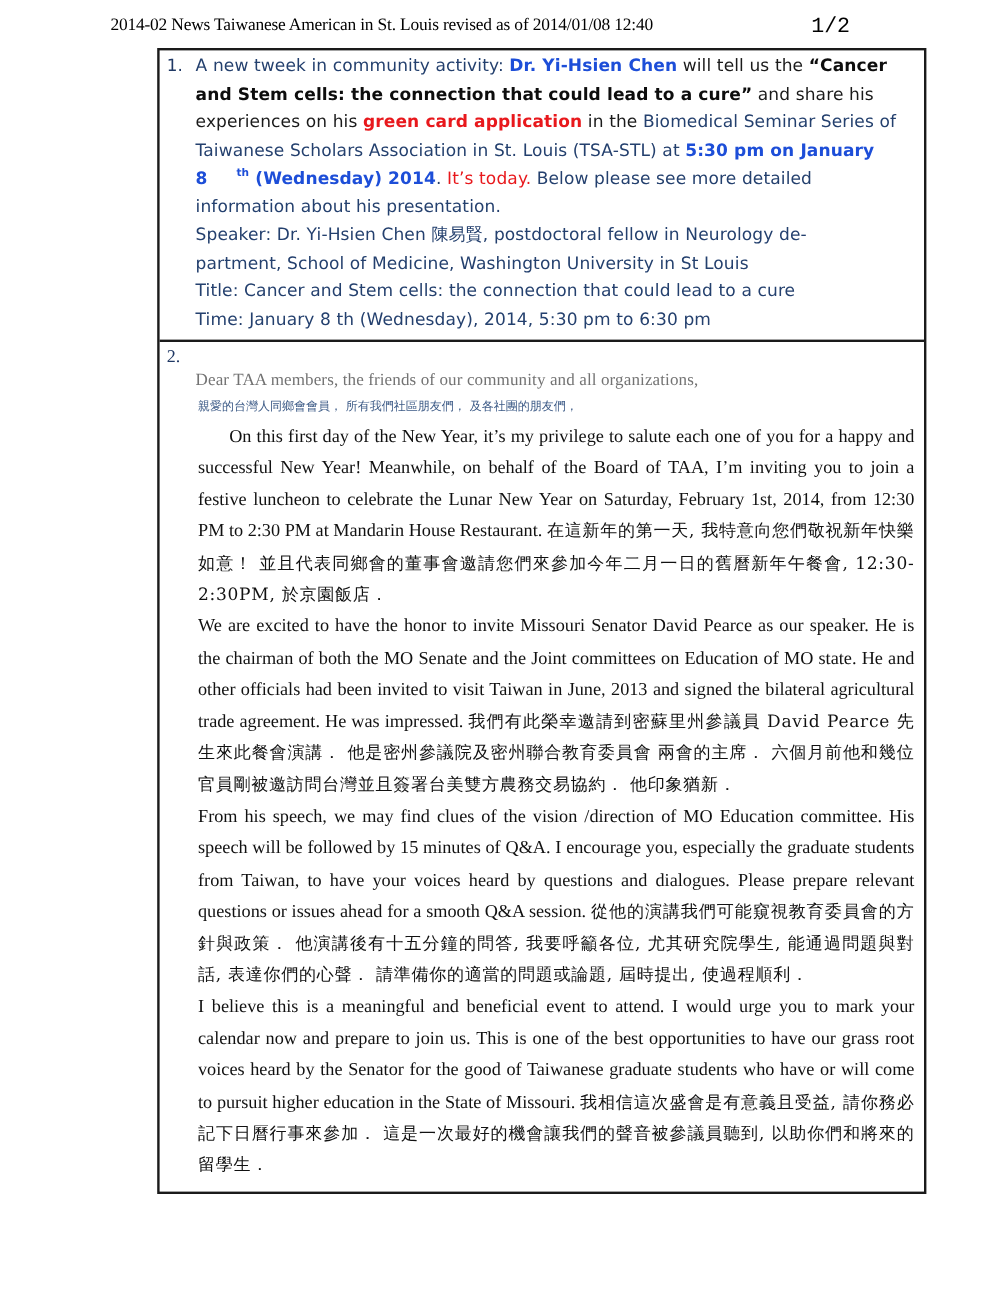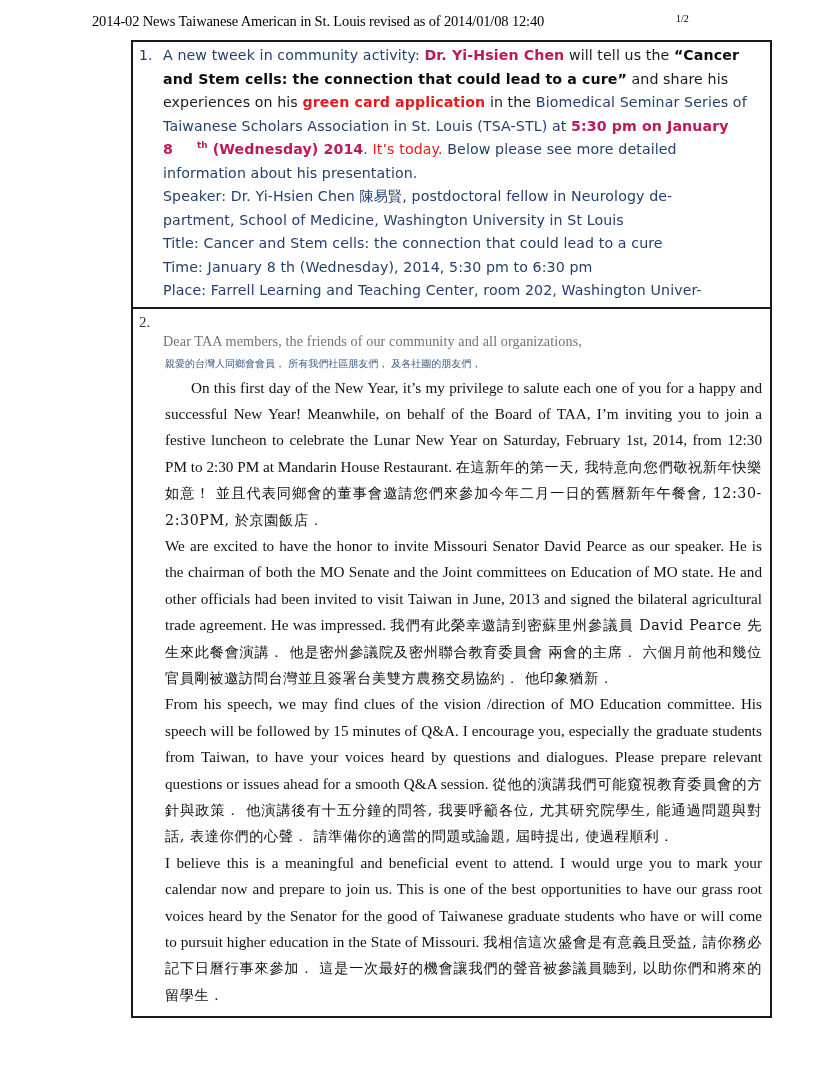--- a/index.html
+++ b/index.html
@@ -36,22 +36,22 @@
     position: absolute;
     left: 92px;
     font-size: 14.5px;
     font-family: "Liberation Serif", "DejaVu Serif", serif;
     white-space: nowrap;
     letter-spacing: -0.15px;
   }
   .doc-header .hdr-page {
     position: absolute;
     left: 676px;
-    font-size: 10px;
-    font-family: Liberation Serif, serif;
+    font-size: 18px;
+    font-family: Liberation Mono, monospace;
   }
 
   
   .frame {
     position: absolute;
     left: 131px;
     top: 40px;
     width: 641px;
     box-sizing: border-box;
     border: 2px solid #1a1a1a;
@@ -89,21 +89,21 @@
 
   
   .s1 {
     font-family: "DejaVu Sans", "Liberation Sans", sans-serif;
     font-size: 14.2px;
     line-height: 23.5px;
     color: #24406e;
     text-align: left;
     letter-spacing: 0.1px;
   }
-  .s1 .b-blue { font-weight: bold; color: #be185d; }
+  .s1 .b-blue { font-weight: bold; color: #1d4ed8; }
   .s1 .b-black { font-weight: bold; color: #0d0d0d; }
   .s1 .n-black { font-weight: normal; color: #1a1a1a; }
   .s1 .red { font-weight: bold; color: #e8181c; }
   .s1 .red-n { font-weight: normal; color: #e8181c; }
   .s1 sup { font-size: 0.62em; vertical-align: super; line-height: 0; padding-left: 24px; }
 
   .s1 .ln { display: block; white-space: nowrap; }
 
   
   .s2-head {
@@ -156,21 +156,20 @@
     <div class="section">
       <div class="sec-num">1.</div>
       <div class="sec-body">
         <div class="s1">
           <span>A new tweek in community activity: </span><span class="b-blue">Dr. Yi-Hsien Chen</span><span class="n-black"> will tell us the </span><span class="b-black">“Cancer and Stem cells: the connection that could lead to a cure”</span><span class="n-black"> and share his experiences on his </span><span class="red">green card application</span><span class="n-black"> in the </span><span>Biomedical Seminar Series of Taiwanese Scholars Association in St. Louis (TSA-STL) at </span><span class="b-blue">5:30 pm on January 8</span><sup class="b-blue">th</sup><span class="b-blue"> (Wednesday) 2014</span><span>. </span><span class="red-n">It’s today.</span><span> Below please see more detailed information about his presentation.</span>
 
           <span class="ln">Speaker: Dr. Yi-Hsien Chen 陳易賢, postdoctoral fellow in Neurology de-</span>
           <span class="ln">partment, School of Medicine, Washington University in St Louis</span>
           <span class="ln">Title: Cancer and Stem cells: the connection that could lead to a cure</span>
           <span class="ln">Time: January 8 th (Wednesday), 2014, 5:30 pm to 6:30 pm</span>
-          <span class="ln">Place: Farrell Learning and Teaching Center, room 202, Washington Univer-</span>
         </div>
       </div>
     </div>
 
     <div class="section">
       <div class="sec-num serif-num">2.</div>
       <div class="sec-body">
         <div class="s2-head">Dear TAA members, the friends of our community and all organizations,</div>
         <div class="s2-head-cjk">親愛的台灣人同鄉會會員， 所有我們社區朋友們， 及各社團的朋友們，</div>
 

